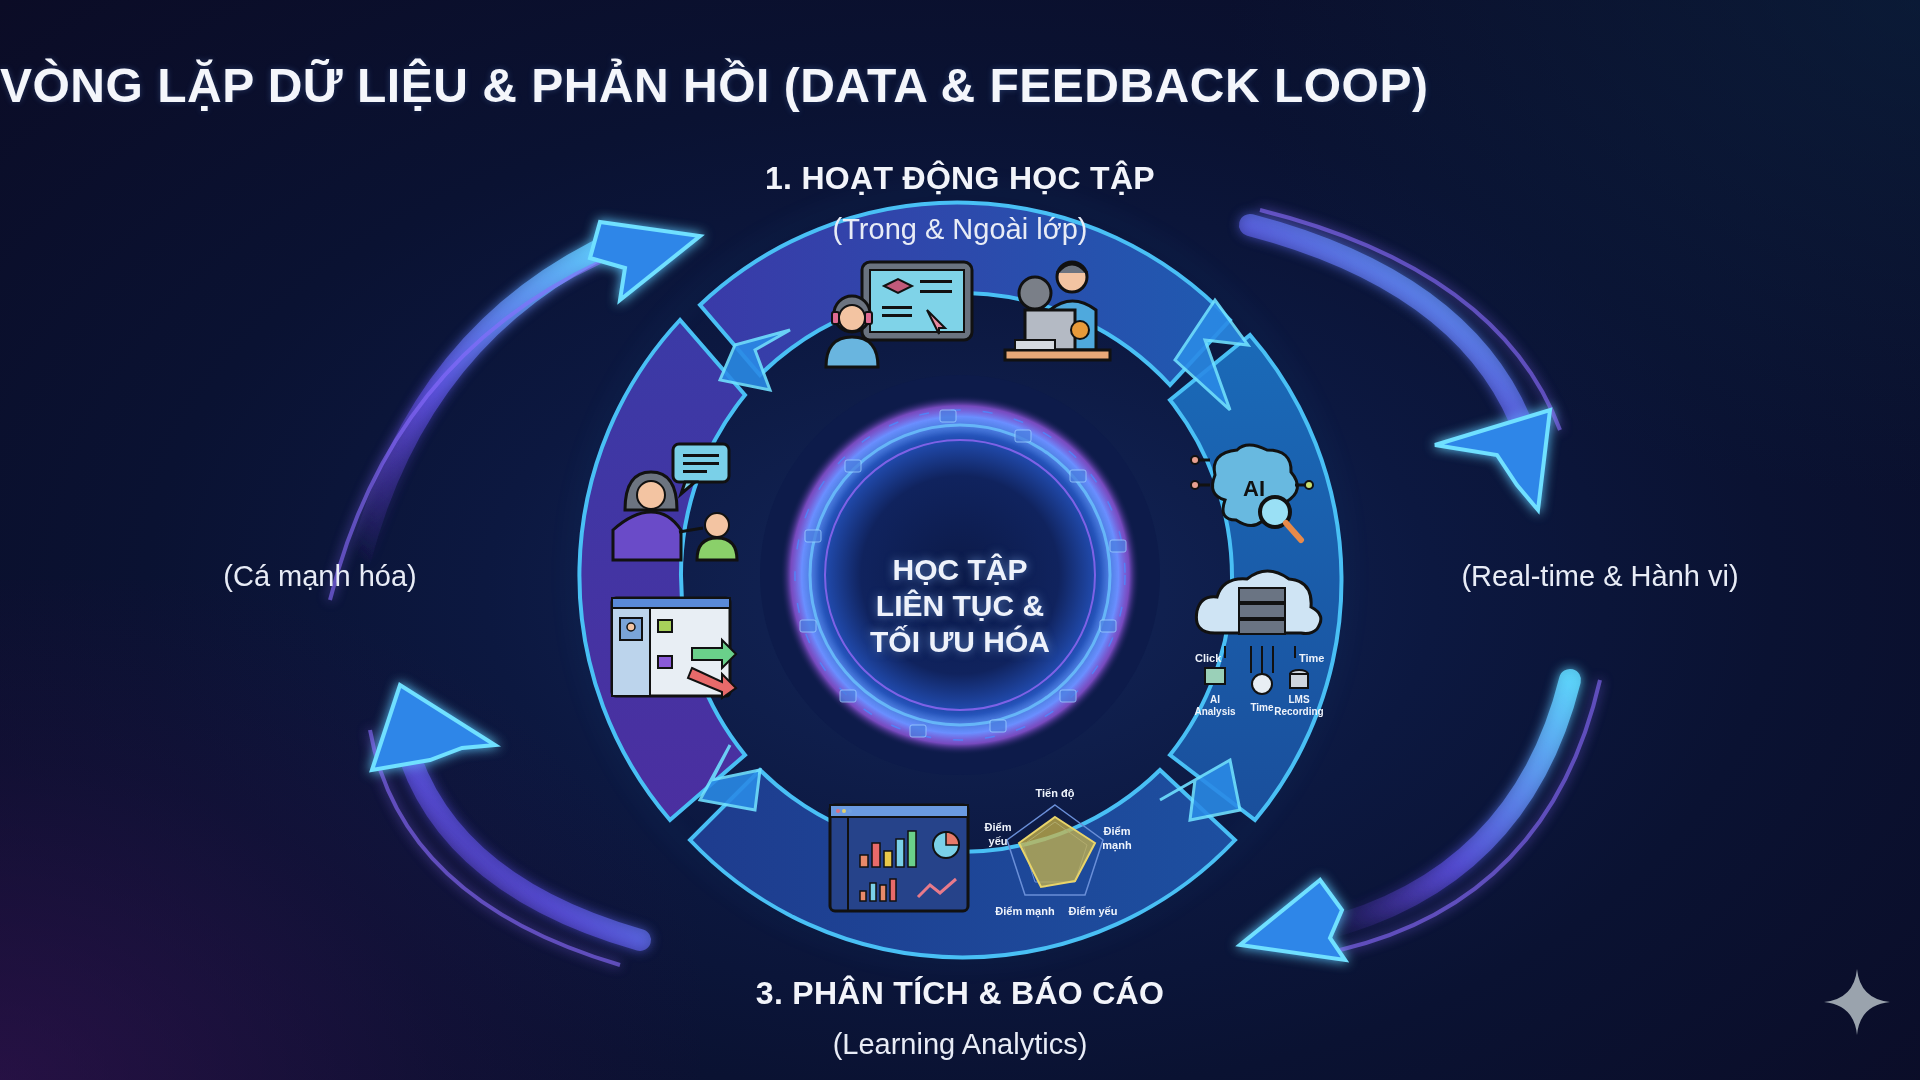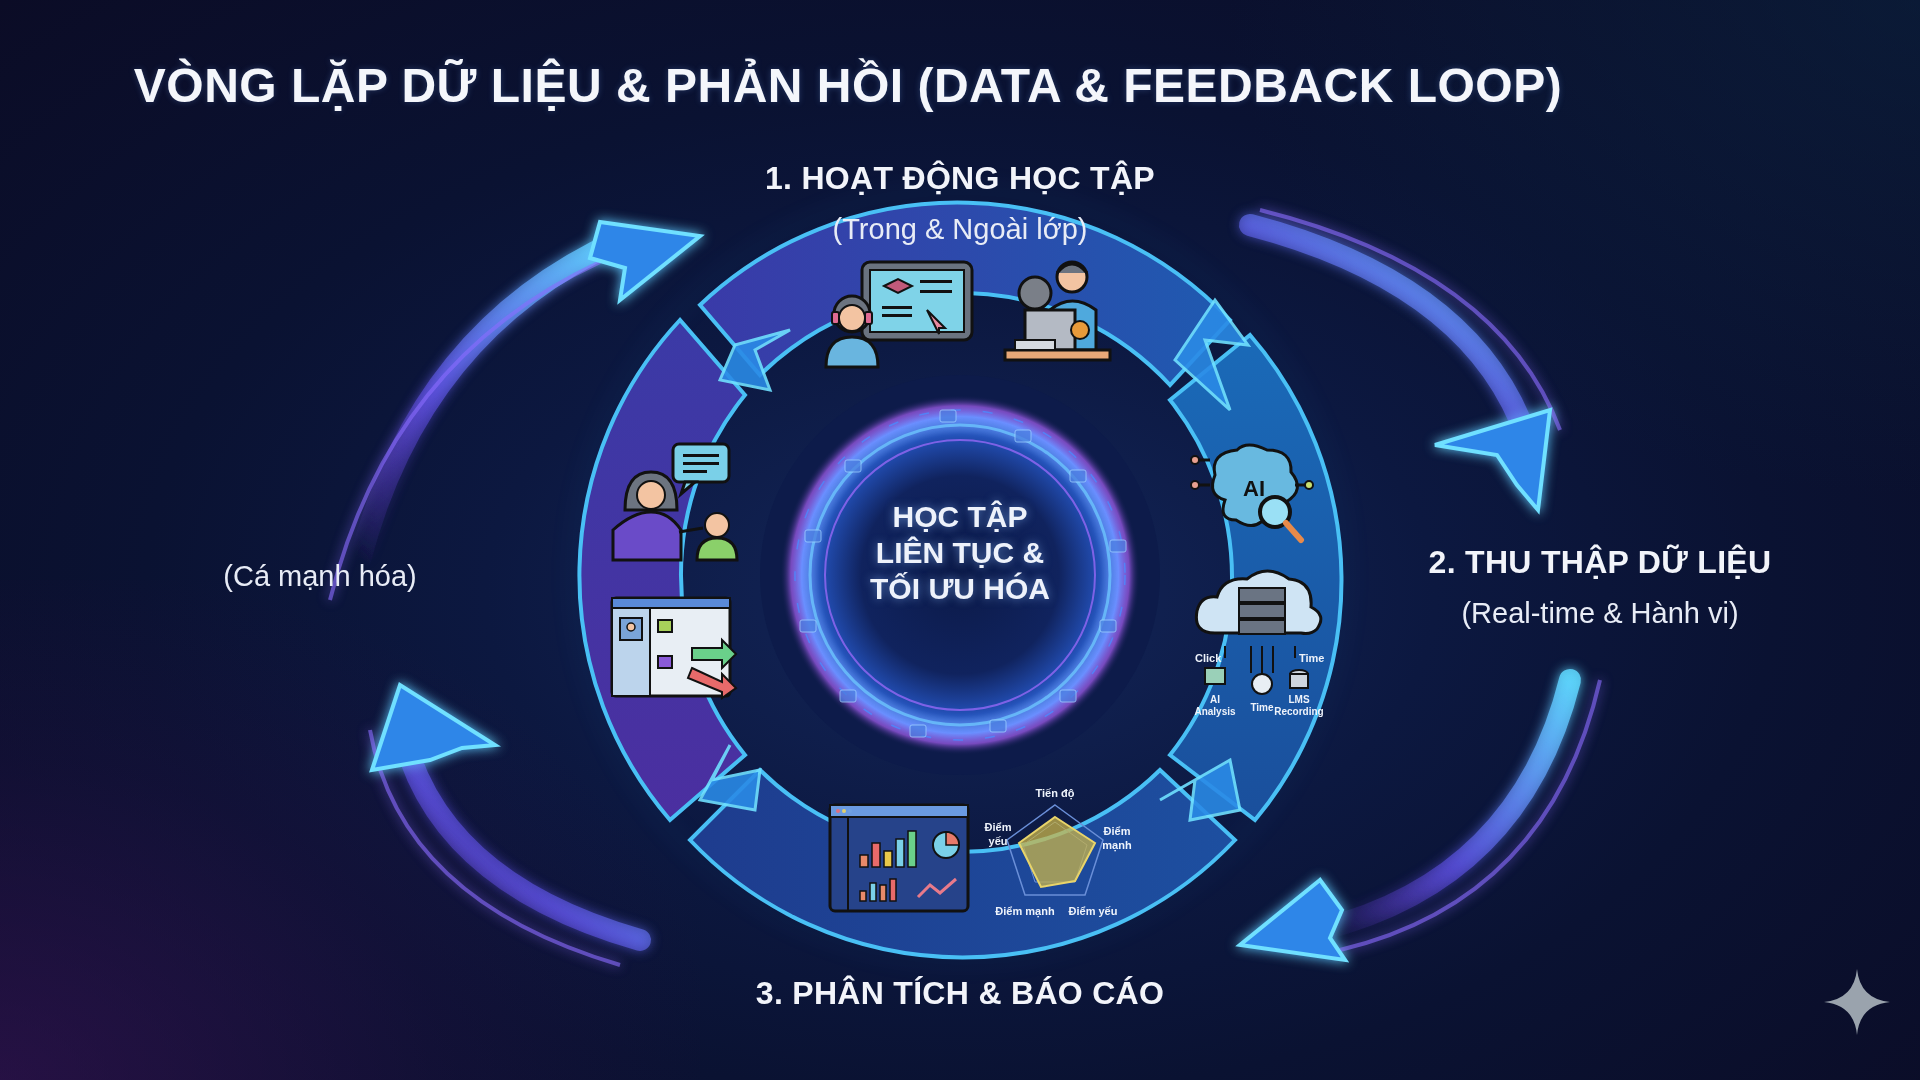--- a/index.html
+++ b/index.html
@@ -13,38 +13,38 @@
     position: absolute; left: 0; bottom: 0; width: 700px; height: 500px;
     background: radial-gradient(ellipse at 0% 100%, rgba(60,20,90,0.55) 0%, rgba(40,15,70,0.25) 45%, rgba(0,0,0,0) 75%);
     pointer-events: none;
   }
   .bg-tint-right {
     position: absolute; right: 0; top: 0; width: 700px; height: 500px;
     background: radial-gradient(ellipse at 100% 0%, rgba(10,40,70,0.5) 0%, rgba(0,0,0,0) 70%);
     pointer-events: none;
   }
   .title {
-    position: absolute; left: 0; top: 58px; width: 1696px; text-align: center;
+    position: absolute; left: 0; top: 58px; width: 1696px; 
     font-size: 48px; font-weight: bold; letter-spacing: 0.5px; color: #f4f6fb;
     text-shadow: 0 0 6px rgba(120,170,255,0.25);
   }
   svg.diagram { position: absolute; left: 0; top: 0; }
   .stage-label { position: absolute; text-align: center; }
   .stage-label .head {
     font-size: 32px; font-weight: bold; color: #f2f4fa; letter-spacing: 0.3px; white-space: nowrap;
   }
   .stage-label .sub {
     font-size: 29px; color: #e8ecf6; margin-top: 16px; white-space: nowrap;
   }
   #stage1 { left: 660px; top: 160px; width: 600px; }
   #stage2 { left: 1380px; top: 544px; width: 440px; }
   #stage3 { left: 660px; top: 975px; width: 600px; }
   #stage4 { left: 60px; top: 544px; width: 520px; }
   .center-text {
-    position: absolute; left: 835px; top: 499px; width: 250px; text-align: center;
+    position: absolute; left: 835px; top: 552px; width: 250px; text-align: center;
     font-size: 30px; font-weight: bold; line-height: 36px; color: #eef2fb;
     text-shadow: 0 0 10px rgba(140,190,255,0.6);
   }
   .center-text span { display: block; }
   .svg-label { font-family: "Liberation Sans", "DejaVu Sans", sans-serif; fill: #eef3fb; font-weight: bold; }
   .sparkle { position: absolute; left: 1822px; top: 967px; width: 70px; height: 70px; }
 </style>
 </head>
 <body>
 
@@ -289,26 +289,26 @@
   <span>LIÊN TỤC &amp;</span>
   <span>TỐI ƯU HÓA</span>
 </div>
 
 <div class="stage-label" id="stage1">
   <div class="head">1. HOẠT ĐỘNG HỌC TẬP</div>
   <div class="sub">(Trong &amp; Ngoài lớp)</div>
 </div>
 
 <div class="stage-label" id="stage2">
-  <div class="head">2. THU THẬP DỮ LIỆU</div>
   <div class="sub">(Real-time &amp; Hành vi)</div>
 </div>
 
 <div class="stage-label" id="stage3">
   <div class="head">3. PHÂN TÍCH &amp; BÁO CÁO</div>
+  <div class="sub">(Learning Analytics)</div>
 </div>
 
 <div class="stage-label" id="stage4">
   <div class="sub">(Cá mạnh hóa)</div>
 </div>
 
 <svg class="sparkle" viewBox="0 0 70 70">
   <path d="M35 2 Q 38 32 68 35 Q 38 38 35 68 Q 32 38 2 35 Q 32 32 35 2 Z" fill="#9aa3ad"></path>
 </svg>
 

